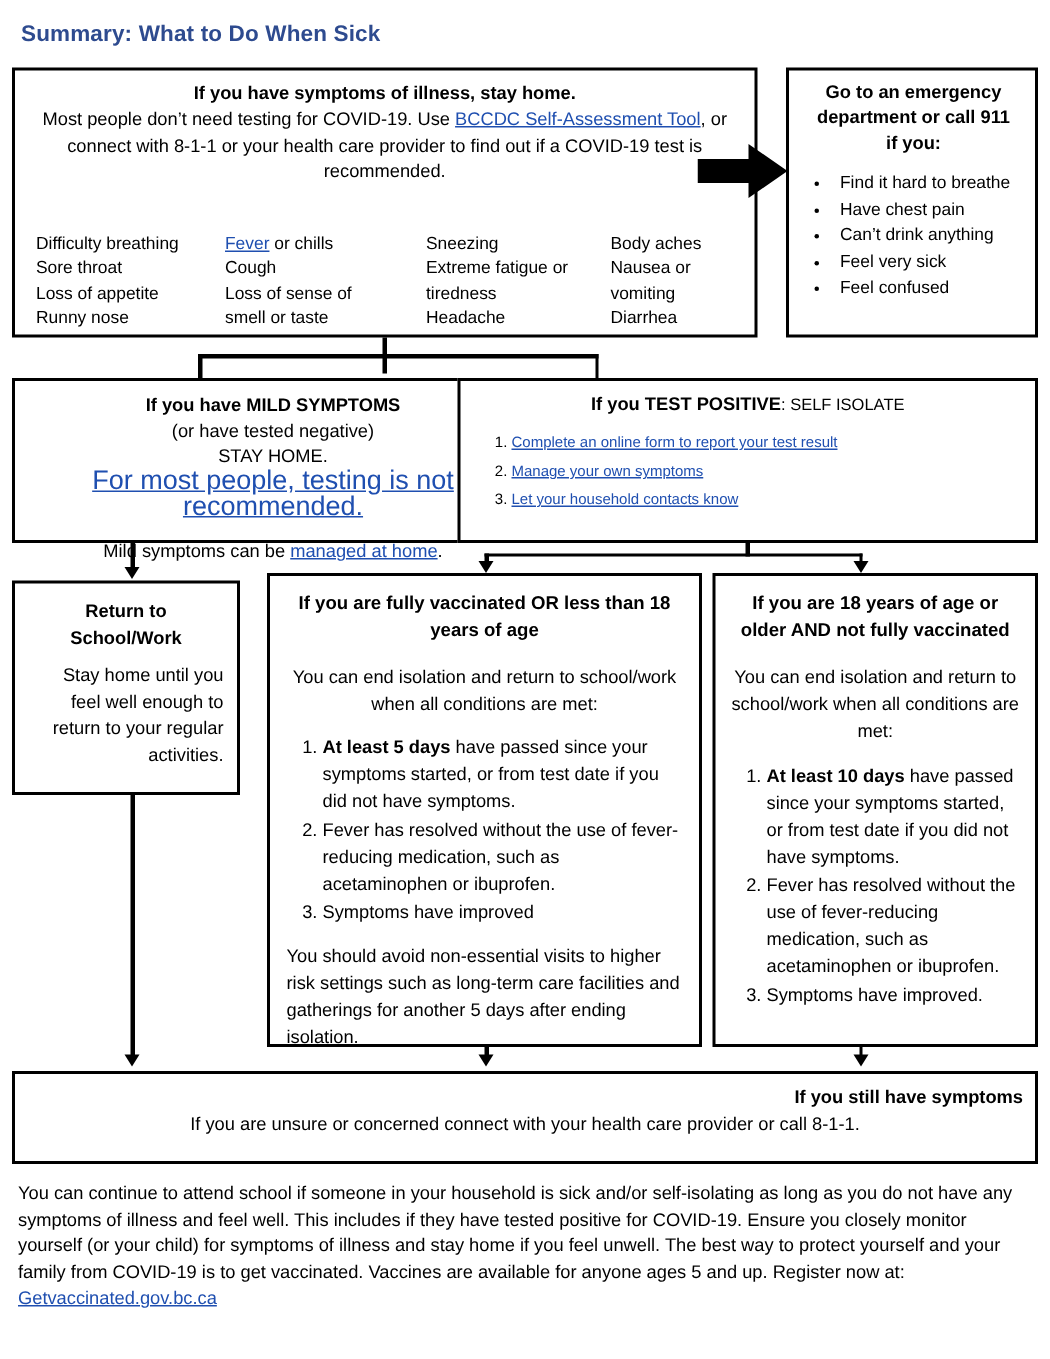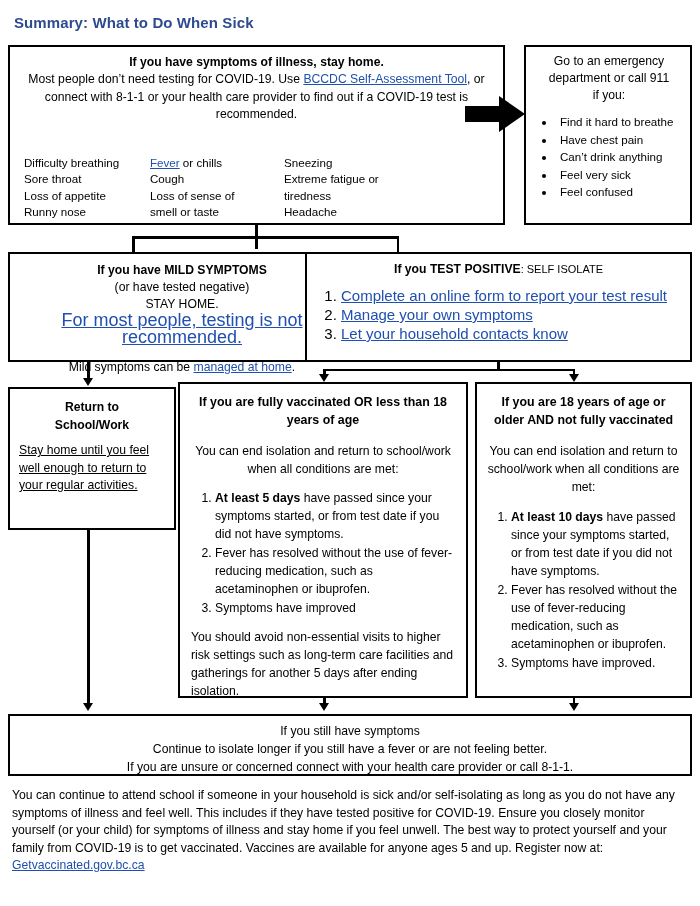--- a/index.html
+++ b/index.html
@@ -35,60 +35,60 @@
 
   .sym-grid{
     position:absolute;left:14px;right:10px;top:108px;
     display:grid;grid-template-columns:126px 134px 123px 100px;
     font-size:11.6px;line-height:16.3px;text-align:left;
   }
   .sym-grid div{padding:0;}
 
   
   #emerg-box{left:524px;top:45px;width:168px;height:180px;padding:6px 6px 0 8px;}
-  #emerg-box .hd{font-size:12.2px;font-weight:normal;line-height:17px;text-align:center;}
+  #emerg-box .hd{font-size:12.2px;font-weight:bold;line-height:17px;text-align:center;}
   #emerg-box ul{margin:9px 0 0 0;padding:0 0 0 22px;list-style:disc;}
   #emerg-box li{font-size:11.6px;line-height:17.5px;padding-left:4px;}
 
   
   #mild-box{left:8px;top:252px;width:348px;height:110px;padding:8px 6px 0 6px;}
   #mild-box .h{font-size:12.2px;font-weight:bold;line-height:17px;}
   #mild-box .s{font-size:12.2px;line-height:16.5px;}
   #mild-box .lk{font-size:18px;line-height:17px;}
   #mild-box .last{font-size:12.2px;line-height:17px;margin-top:13px;}
 
   
   #pos-box{left:305px;top:252px;width:387px;height:110px;padding:8px 8px 0 8px;}
   #pos-box .h{font-size:12.2px;text-align:center;}
   #pos-box ol{margin:10px 0 0 0;padding:0 0 0 26px;}
-  #pos-box li{font-size:15px;line-height:19px;}
-
-  
-  #ret-box{left:8px;top:387px;width:168px;height:143px;padding:10px 9px 0 9px;}
+  #pos-box li{font-size:10px;line-height:19px;}
+
+  
+  #ret-box{left:8px;top:387px;width:152px;height:143px;padding:10px 9px 0 9px;}
   #ret-box .h{font-size:12.2px;font-weight:bold;line-height:17.5px;text-align:center;}
-  #ret-box .b{font-size:12.2px;line-height:17.5px;text-align:left;margin-top:8px;text-decoration:underline;}
+  #ret-box .b{font-size:12.2px;line-height:17.5px;text-align:right;margin-top:8px;}
 
   
   #vax-box{left:178px;top:382px;width:290px;height:316px;padding:9px 11px 0 11px;}
   #vax-box .h{font-size:12.4px;font-weight:bold;line-height:18px;text-align:center;}
   #vax-box .b{font-size:12.2px;line-height:18px;text-align:center;margin-top:13px;}
   #vax-box ol{margin:11px 0 0 0;padding:0 0 0 24px;}
   #vax-box li{font-size:12.2px;line-height:18px;margin-bottom:1px;}
   #vax-box .f{font-size:12.2px;line-height:18px;margin-top:11px;text-align:left;}
 
   
   #unvax-box{left:475px;top:382px;width:217px;height:316px;padding:9px 10px 0 10px;}
   #unvax-box .h{font-size:12.4px;font-weight:bold;line-height:18px;text-align:center;}
   #unvax-box .b{font-size:12.2px;line-height:18px;text-align:center;margin-top:13px;}
   #unvax-box ol{margin:12px 0 0 0;padding:0 0 0 24px;}
   #unvax-box li{font-size:12.2px;line-height:18px;margin-bottom:1px;}
 
   
   #still-box{left:8px;top:714px;width:684px;height:62px;padding:6px 8px 0 8px;}
-  #still-box .h{font-size:12.2px;font-weight:normal;line-height:18px;text-align:center;}
+  #still-box .h{font-size:12.2px;font-weight:bold;line-height:18px;text-align:right;}
   #still-box .b{font-size:12.2px;line-height:18px;text-align:center;}
 
   
   #house{position:absolute;left:12px;top:787px;width:676px;}
   #house .h{font-size:12.4px;font-weight:bold;line-height:18px;}
   #house .p{font-size:12.2px;line-height:17.6px;text-align:left;}
   #house .u{font-size:12.2px;line-height:17.6px;}
 
   
   .vline{position:absolute;background:#000;width:2.5px;}
@@ -124,20 +124,26 @@
         <div><a class="lnk" href="#">Fever</a> or chills</div>
         <div>Cough</div>
         <div>Loss of sense of</div>
         <div>smell or taste</div>
       </div>
       <div>
         <div>Sneezing</div>
         <div>Extreme fatigue or</div>
         <div>tiredness</div>
         <div>Headache</div>
+      </div>
+      <div>
+        <div>Body aches</div>
+        <div>Nausea or</div>
+        <div>vomiting</div>
+        <div>Diarrhea</div>
       </div>
     </div>
   </div>
 
   <svg id="block-arrow" viewBox="0 0 60 36">
     <polygon points="0,10 34,10 34,0 60,18 34,36 34,26 0,26" fill="#000"></polygon>
   </svg>
 
   <div class="box" id="emerg-box">
     <div class="hd">Go to an emergency</div>
@@ -215,21 +221,20 @@
   <div class="arrow-head" style="left:83.2px;top:703px;"></div>
 
   <div class="vline" style="left:323px;top:698px;height:7px;"></div>
   <div class="arrow-head" style="left:319.2px;top:703px;"></div>
 
   <div class="vline" style="left:572.5px;top:698px;height:7px;"></div>
   <div class="arrow-head" style="left:568.7px;top:703px;"></div>
 
   <div class="box" id="still-box">
     <div class="h">If you still have symptoms</div>
-    <div class="b">Continue to isolate longer if you still have a fever or are not feeling better.</div>
     <div class="b">If you are unsure or concerned connect with your health care provider or call 8-1-1.</div>
   </div>
 
   <div id="house">
     <div class="p">You can continue to attend school if someone in your household is sick and/or self-isolating as long as you do not have any symptoms of illness and feel well. This includes if they have tested positive for COVID-19. Ensure you closely monitor yourself (or your child) for symptoms of illness and stay home if you feel unwell. The best way to protect yourself and your family from COVID-19 is to get vaccinated. Vaccines are available for anyone ages 5 and up. Register now at:</div>
     <div class="u"><a class="lnk" href="#">Getvaccinated.gov.bc.ca</a></div>
   </div>
 
 </div>
 

